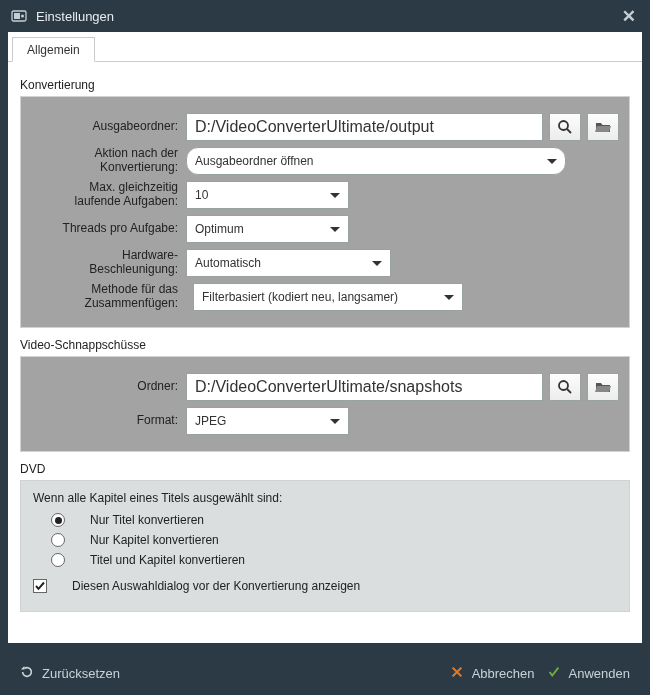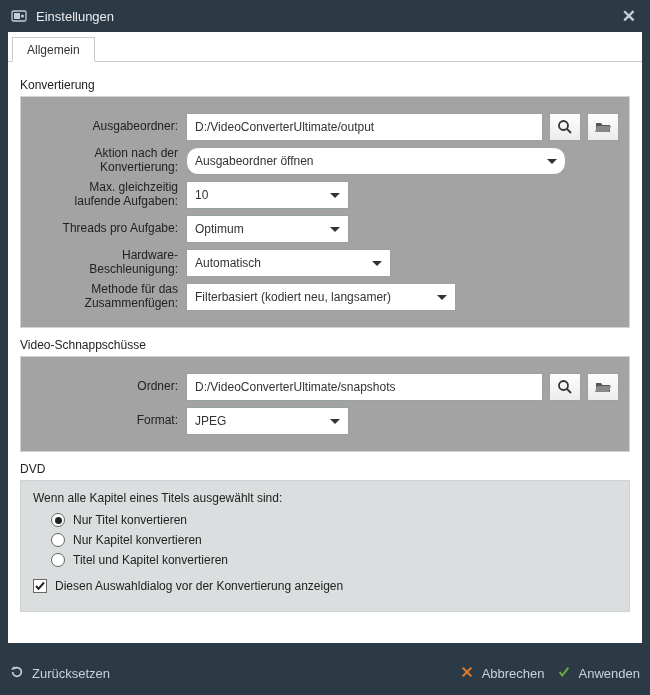--- a/index.html
+++ b/index.html
@@ -12,39 +12,39 @@
 .titlebar .close-x { font-size: 17px; font-weight: bold; color: #c6ced4; cursor: pointer; padding: 0 4px; }
 .body-wrap { flex: 1; background: #fff; margin: 0 8px 0 8px; padding: 2px 0 0 0; display: flex; flex-direction: column; }
 .tabs { height: 28px; display: flex; align-items: flex-end; padding-left: 4px; border-bottom: 1px solid #c7cbcc; }
 .tab { background: #fff; border: 1px solid #c7cbcc; border-bottom: 1px solid #fff; padding: 5px 14px 4px 14px; font-size: 12px; color: #333; position: relative; top: 1px; cursor: pointer; }
 .content { flex: 1; padding: 10px 12px 6px 12px; font-size: 12px; color: #222; overflow: hidden; }
 .section-title { font-size: 12px; color: #222; margin: 6px 0 4px 0; }
 .panel { background: #a3a3a3; border: 1px solid #cfd3d4; padding: 10px 10px 10px 10px; }
 .row { display: flex; align-items: center; margin: 6px 0; }
 .lab { width: 155px; text-align: right; padding-right: 8px; color: #222; font-size: 12px; line-height: 1.15; }
 .field { flex: 1; display: flex; align-items: center; gap: 6px; }
-.text-input { height: 28px; background: #fff; border: 1px solid #9aa1a3; padding: 0 8px; font-size: 12px; color: #333; width: 100%; }
+.text-input { height: 28px; background: #fff; border: 1px solid #9aa1a3; padding: 0 8px; font-size: 16px; color: #333; width: 100%; }
 .text-input.flex { flex: 1; }
 .icon-btn { width: 32px; height: 28px; background: linear-gradient(#fdfdfd,#ececec); border: 1px solid #9aa1a3; display: flex; align-items: center; justify-content: center; cursor: pointer; }
 .icon-btn svg { width: 16px; height: 16px; }
 .select { height: 28px; background: #fff; border: 1px solid #9aa1a3; display: flex; align-items: center; padding: 0 8px; font-size: 12px; color: #333; cursor: pointer; position: relative; }
 .select .caret { margin-left: auto; width: 0; height: 0; border-left: 5px solid transparent; border-right: 5px solid transparent; border-top: 5px solid #333; }
 .select.w380 { width: 380px; border-radius: 12px; }
 .select.w150 { width: 163px; gap: 48px; }
 .select.w205 { width: 205px; }
-.select.w250 { width: 270px; }
+.select.w250 { width: 270px; margin-left: 7px; }
 .dvd-box { border: 1px solid #cfd3d4; background: #dadedf; padding: 10px 12px 12px 12px; }
 .dvd-q { font-size: 12px; margin-bottom: 8px; }
-.radio-row, .check-row { display: flex; align-items: center; margin: 6px 0 6px 18px; font-size: 12px; gap: 8px; }
+.radio-row, .check-row { display: flex; align-items: center; margin: 6px 0 6px 18px; font-size: 12px; gap: 25px; }
 .check-row { margin-left: 0; margin-top: 12px; }
 .radio { width: 14px; height: 14px; border: 1px solid #666; border-radius: 50%; background: #fff; display: inline-flex; align-items: center; justify-content: center; cursor: pointer; }
 .radio .dot { width: 7px; height: 7px; border-radius: 50%; background: #222; }
 .checkbox { width: 14px; height: 14px; border: 1px solid #666; background: #fff; display: inline-flex; align-items: center; justify-content: center; cursor: pointer; }
 .checkbox svg { width: 12px; height: 12px; }
-.footer { height: 44px; background: #2b3a44; display: flex; align-items: center; padding: 0 4px; color: #c9d2d8; font-size: 13px; margin: 0 0 0 0; }
+.footer { height: 44px; background: #2b3a44; display: flex; align-items: center; padding: 0 14px; color: #c9d2d8; font-size: 13px; margin: 0 0 0 0; }
 .footer .fbtn { display: flex; align-items: center; gap: 8px; cursor: pointer; padding: 4px 6px; }
 .footer .spacer { flex: 1; }
 .footer svg { width: 14px; height: 14px; }
 .dark-margin { background:#2b3a44; height:8px; }
 </style>
 </head>
 <body>
 
 <div class="window">
   <div class="titlebar">

